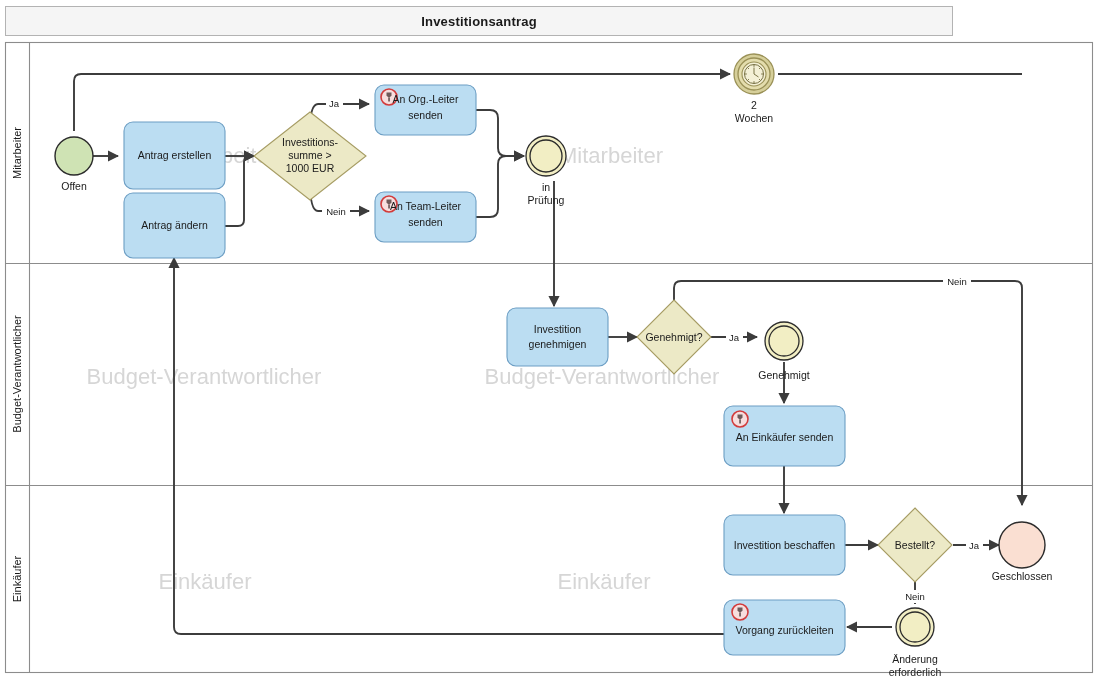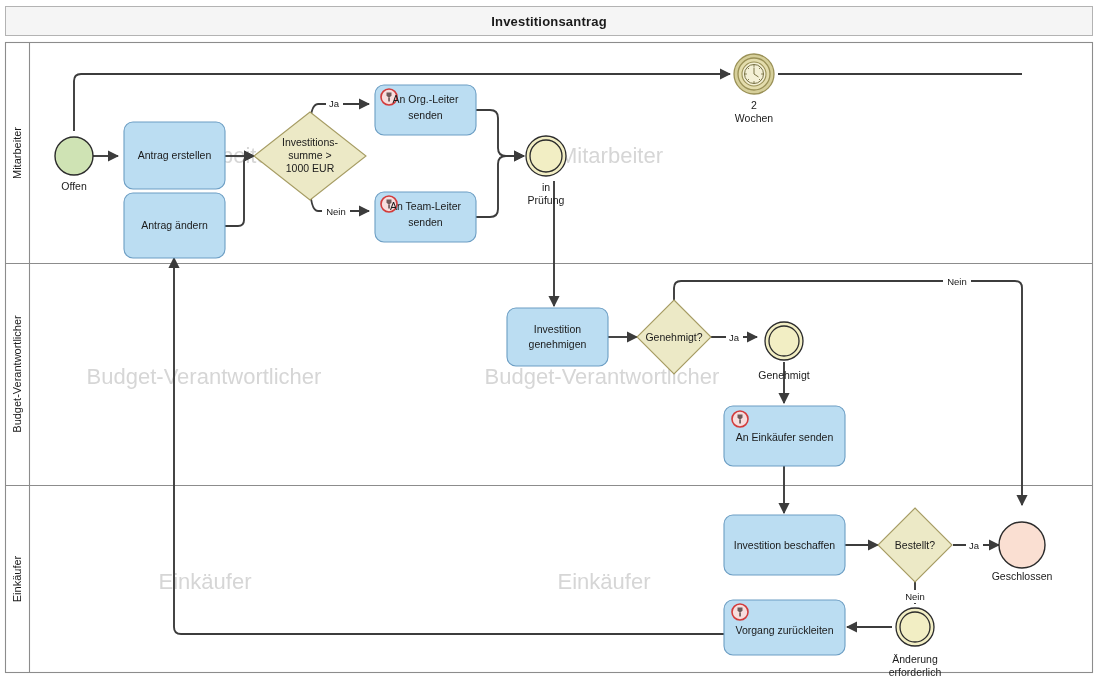--- a/index.html
+++ b/index.html
@@ -12,21 +12,21 @@
     position: relative;
     width: 1099px;
     height: 679px;
     background: #ffffff;
     overflow: hidden;
   }
   .pool-title {
     position: absolute;
     left: 5px;
     top: 6px;
-    width: 1088px;
+    width: 948px;
     height: 30px;
     background: #f5f5f5;
     border: 1px solid #b3b3b3;
     box-sizing: border-box;
     display: flex;
     align-items: center;
     justify-content: center;
     font-size: 13px;
     font-weight: bold;
     color: #1a1a1a;

